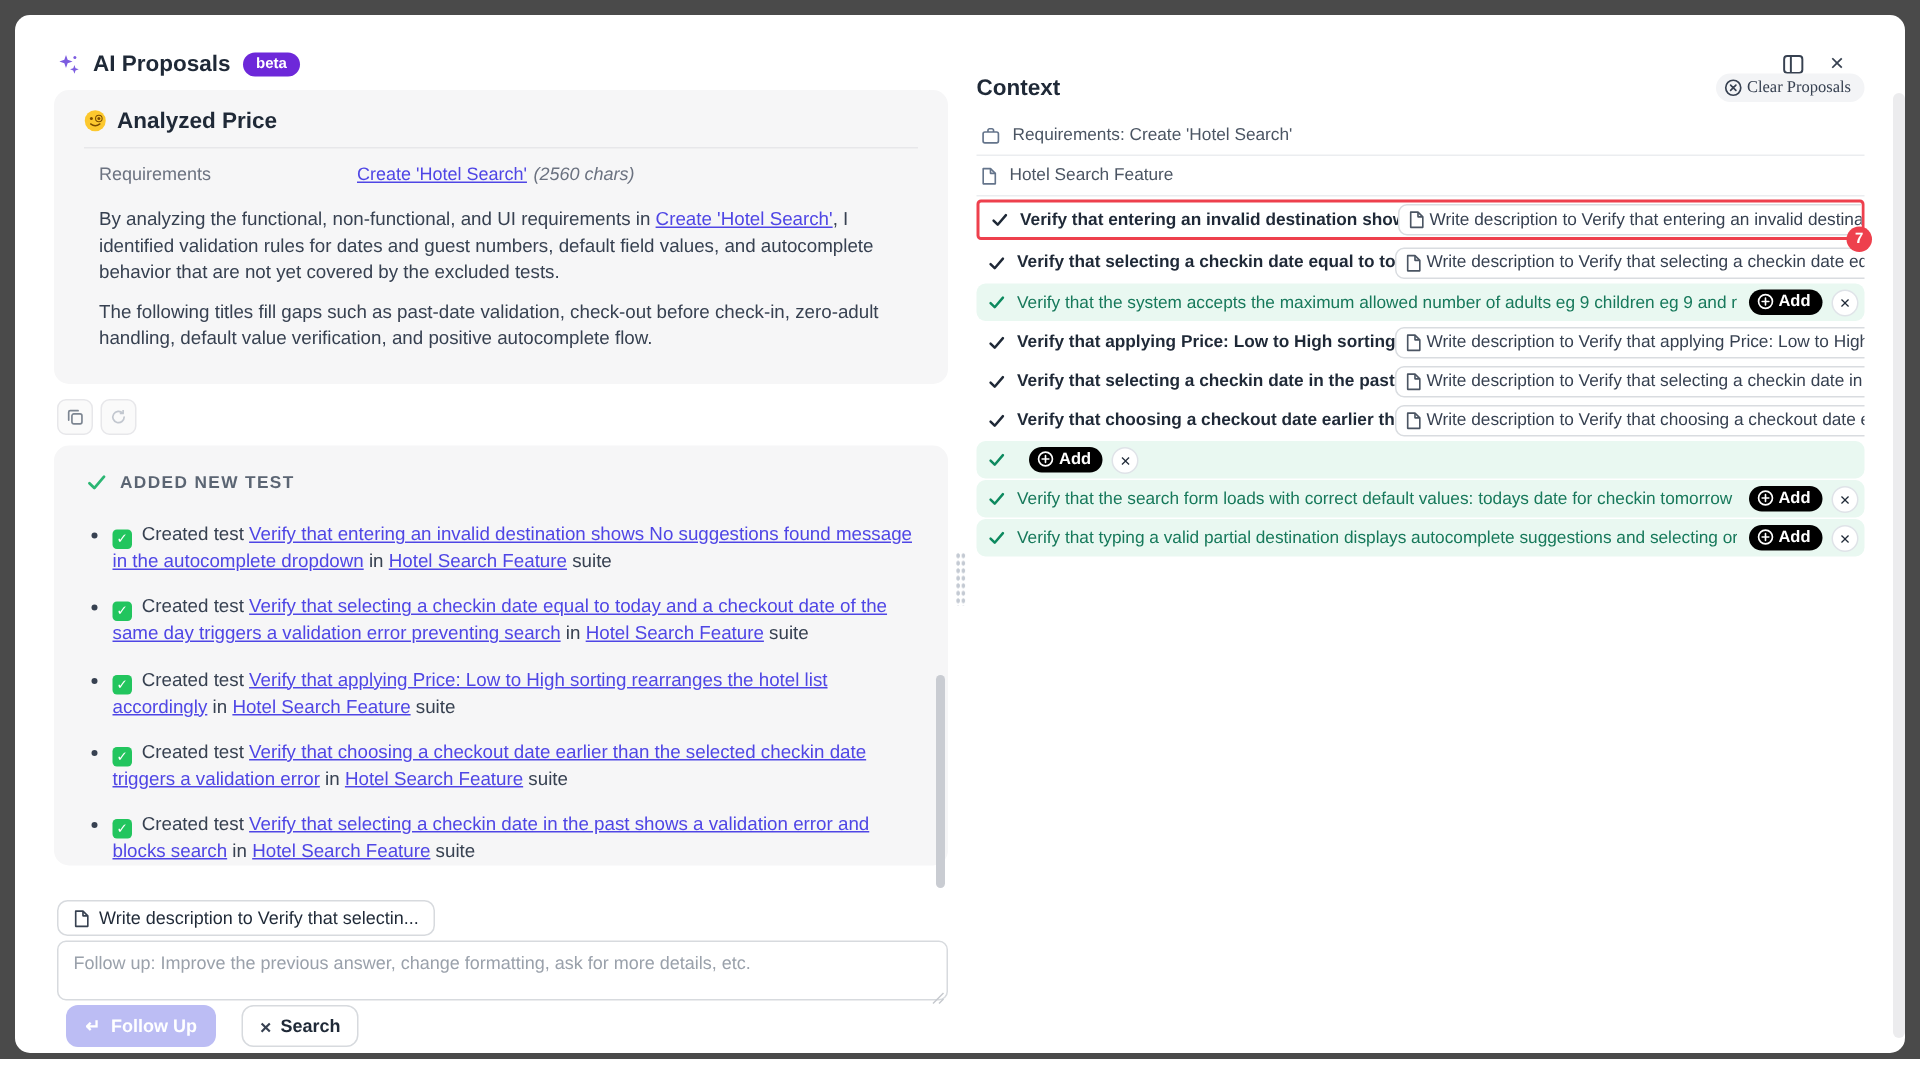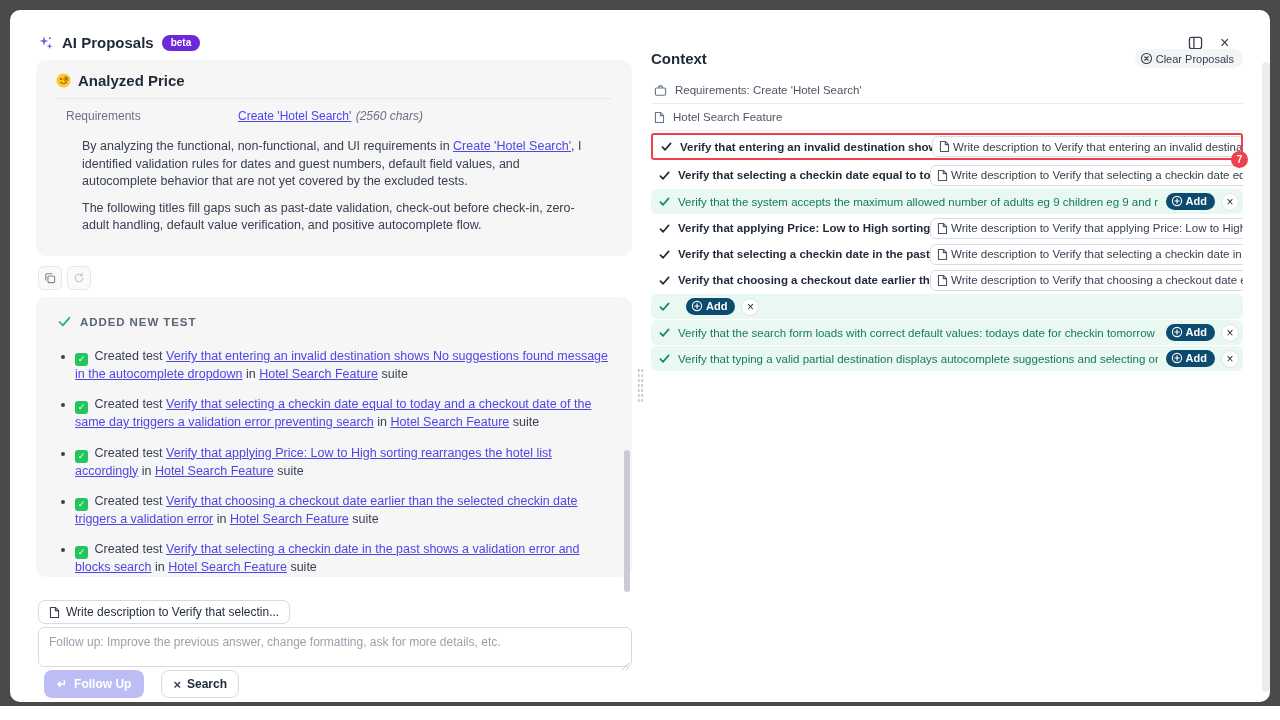--- a/index.html
+++ b/index.html
@@ -26,21 +26,21 @@
   
   .analyzed {
     position:absolute; left:26px; top:50px; width:596px; height:196px;
     background:#f6f6f7; border-radius:10px; padding:12px 20px 4px;
   }
   .an-h { margin:0 0 9px; font-size:15px; font-weight:700; color:#1f2937; display:flex; align-items:center; gap:7px; }
   .req { border-top:1px solid #e7e7ea; display:flex; align-items:center; padding:10px 10px 6px; font-size:12px; }
   .req-label { color:#6b7280; width:172px; flex:none; }
   a.lnk { color:#4f46e5; text-decoration:underline; cursor:pointer; }
   .req-meta { color:#6b7280; font-style:italic; margin-left:1px; }
-  .para { font-size:12.5px; color:#374151; line-height:1.4; margin:9px 26px 0; }
+  .para { font-size:12.5px; color:#374151; line-height:1.4; margin:9px 10px 0; }
 
   .actions { position:absolute; left:28px; top:256px; display:flex; gap:5px; }
   .sq-btn {
     width:24px; height:24px; border:1px solid #e7e7ea; border-radius:6px; background:#fafafa;
     display:flex; align-items:center; justify-content:center; color:#7c8591; cursor:pointer; padding:0;
   }
   .sq-btn.dim { color:#c2c7cf; }
 
   .added {
     position:absolute; left:26px; top:287px; width:596px; height:280px;
@@ -84,22 +84,22 @@
   .grip {
     position:absolute; left:627px; top:358px; width:7px; height:36px; cursor:col-resize;
     background-image:radial-gradient(#c4cad3 1px, transparent 1.3px); background-size:3.5px 5px;
   }
 
   
   .rpanel { position:absolute; left:641px; top:36px; width:592px; }
   .ctx-hdr { display:flex; align-items:center; justify-content:space-between; height:24px; margin-bottom:7px; }
   .ctx-title { font-size:15px; font-weight:700; color:#1f2937; }
   .clear-btn {
-    display:flex; align-items:flex-end; gap:3px; font-size:11px; color:#374151; font-weight:500;
-    background:#f3f4f6; border:none; border-radius:999px; padding:3px 9px 3px 5px; cursor:pointer;
+    display:flex; align-items:flex-start; gap:3px; font-size:11px; color:#374151; font-weight:500;
+    background:#f3f4f6; border:none; border-radius:999px; padding:3px 9px 3px 5px; cursor:pointer;font-family:Liberation Serif, serif;
   }
   .src-row {
     display:flex; align-items:center; gap:8px; height:27px; border-bottom:1px solid #ebedf0;
     font-size:11.5px; color:#4b5563; padding-left:3px; cursor:pointer;
   }
   .src-row .sic { color:#64748b; display:flex; }
 
   .plist { margin-top:2px; }
   .p-row { display:flex; align-items:center; height:26px; overflow:hidden; padding:0 4px 0 8px; }
   .p-row .ck { color:#1f2937; flex:none; margin-right:8px; display:flex; }
@@ -108,21 +108,21 @@
     display:inline-flex; align-items:center; gap:3px; border:1px solid #d9dce0; background:#fff;
     border-radius:6px; padding:3px 6px; font-size:11.5px; color:#374151; white-space:nowrap;
     flex:none; cursor:pointer;
   }
   .p-chip .sic { color:#4b5563; display:flex; }
 
   .p-row.green { background:#e9f8f1; border-radius:6px; margin:1px 0; height:25px; }
   .p-row.green .ck { color:#0d8a5f; }
   .g-title { flex:1; font-size:11.5px; color:#17795b; font-weight:400; white-space:nowrap; overflow:hidden; }
   .add-btn {
-    display:inline-flex; align-items:center; gap:3px; background:#0c4a6e; color:#fff; border:none;
+    display:inline-flex; align-items:center; gap:3px; background:#000000; color:#fff; border:none;
     border-radius:999px; padding:2px 8px 3px 5px; font-size:11px; font-weight:700; flex:none;
     margin-left:8px; cursor:pointer;
   }
   .x-btn {
     width:18px; height:18px; border-radius:50%; background:#fff; border:1px solid #dfe3e8;
     color:#1f2937; font-size:12px; line-height:1; flex:none; margin-left:6px;
     display:flex; align-items:center; justify-content:center; padding:0; cursor:pointer;
   }
 
   .highlight { position:relative; border:2px solid #ee404d; border-radius:3px; margin-bottom:2px; }

